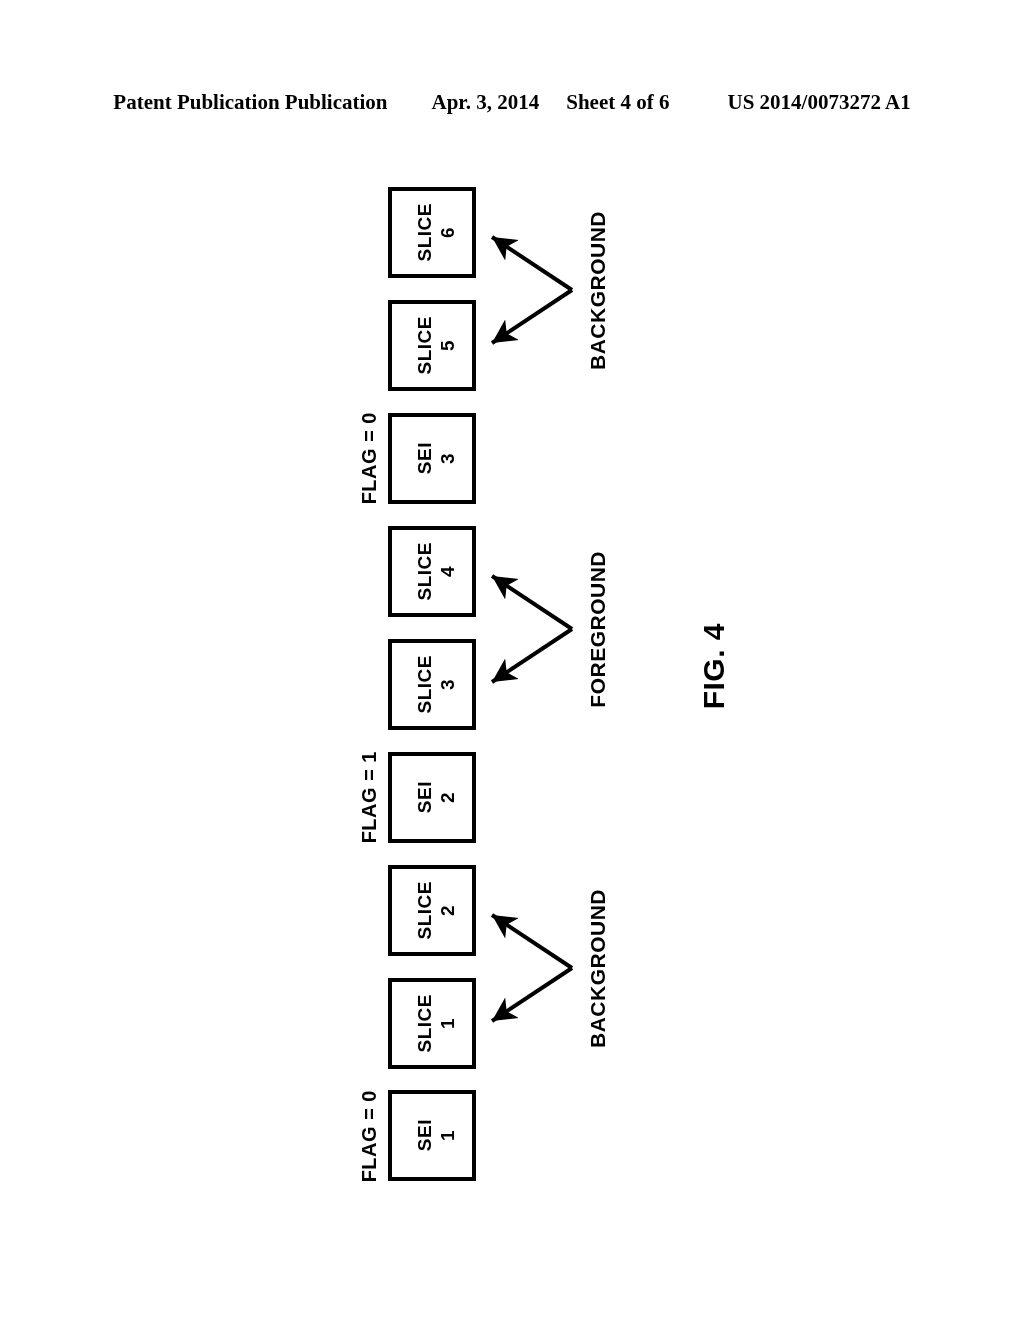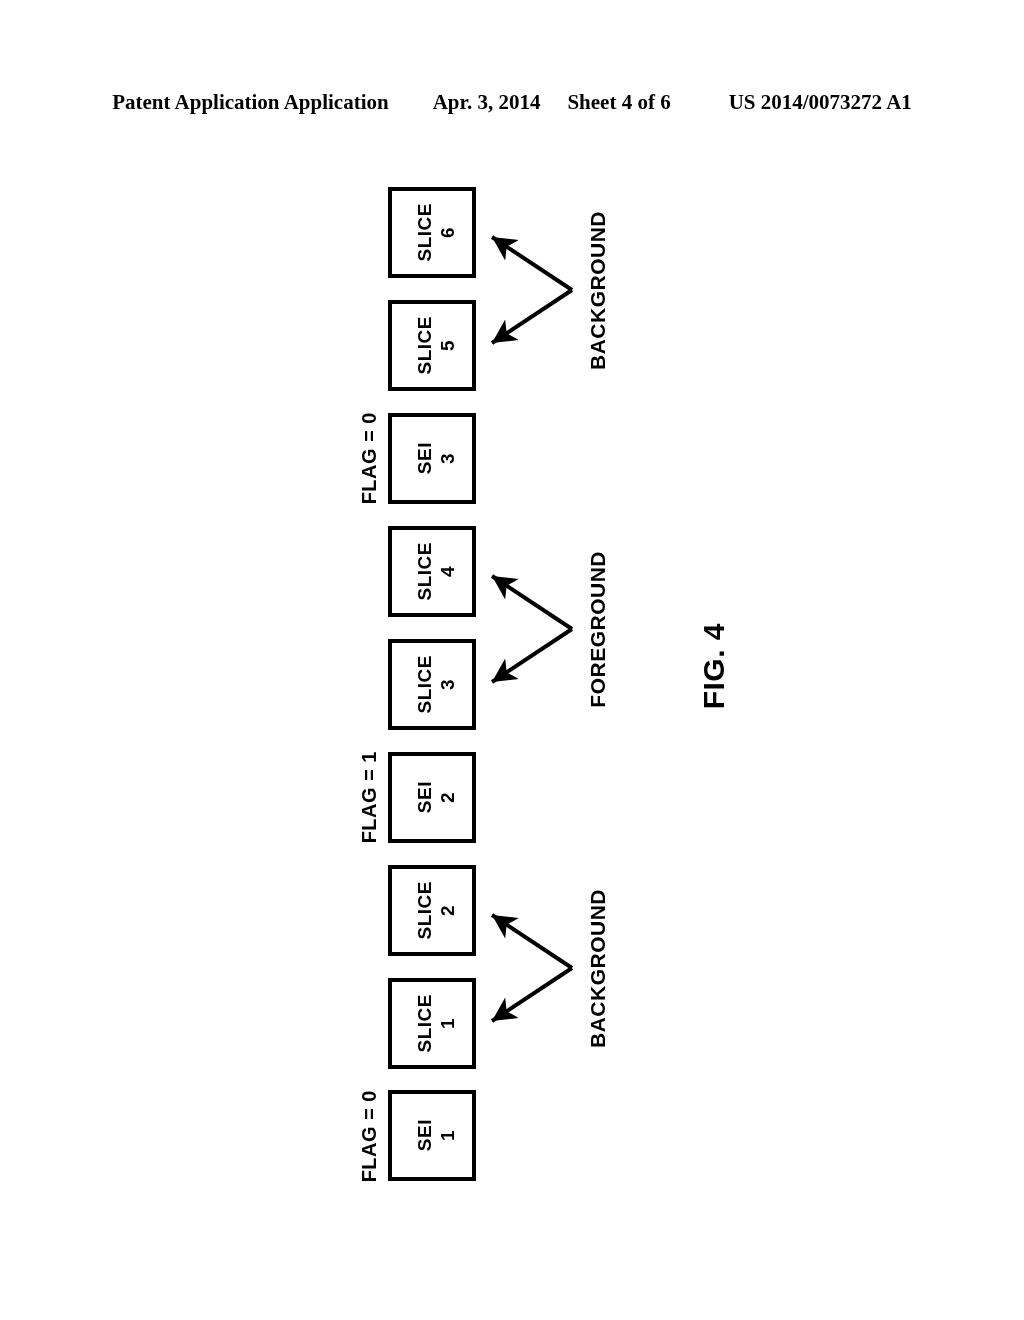--- a/index.html
+++ b/index.html
@@ -148,21 +148,21 @@
     font-weight: bold;
     font-size: 30px;
     letter-spacing: 0.5px;
     white-space: nowrap;
   }
 </style>
 </head>
 <body>
 
 <div class="page-header">
-  <span class="hdr-pub">Patent Application Application</span>
+  <span class="hdr-pub">Patent Publication Publication</span>
   <span class="hdr-date">Apr. 3, 2014</span>
   <span class="hdr-sheet">Sheet 4 of 6</span>
   <span class="hdr-number">US 2014/0073272 A1</span>
 </div>
 
 <div class="figure" id="figure-canvas">
 
   <div class="fig-title">
     <span>FIG. 4</span>
   </div>

